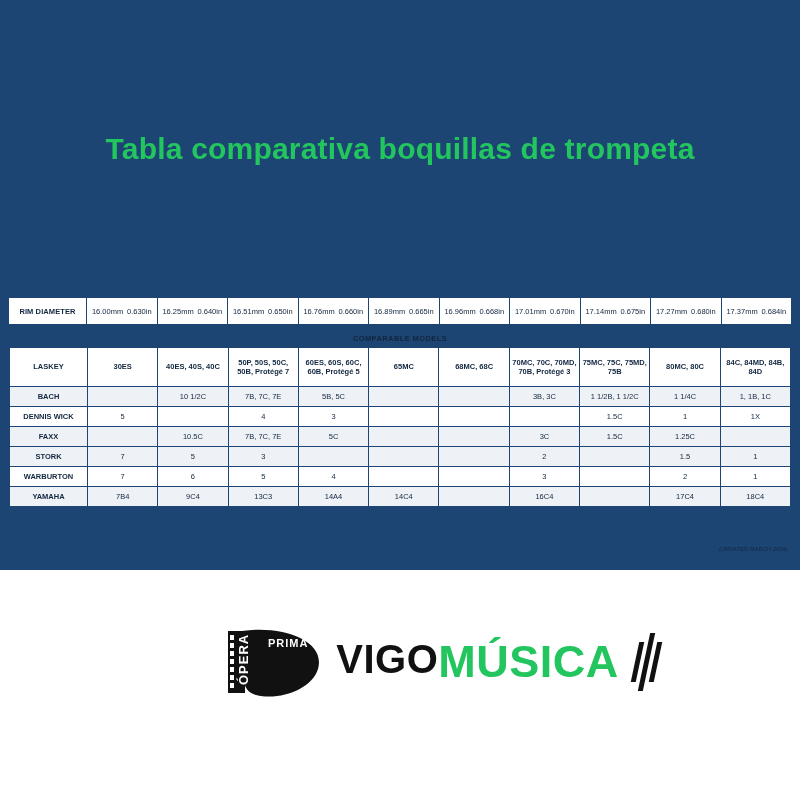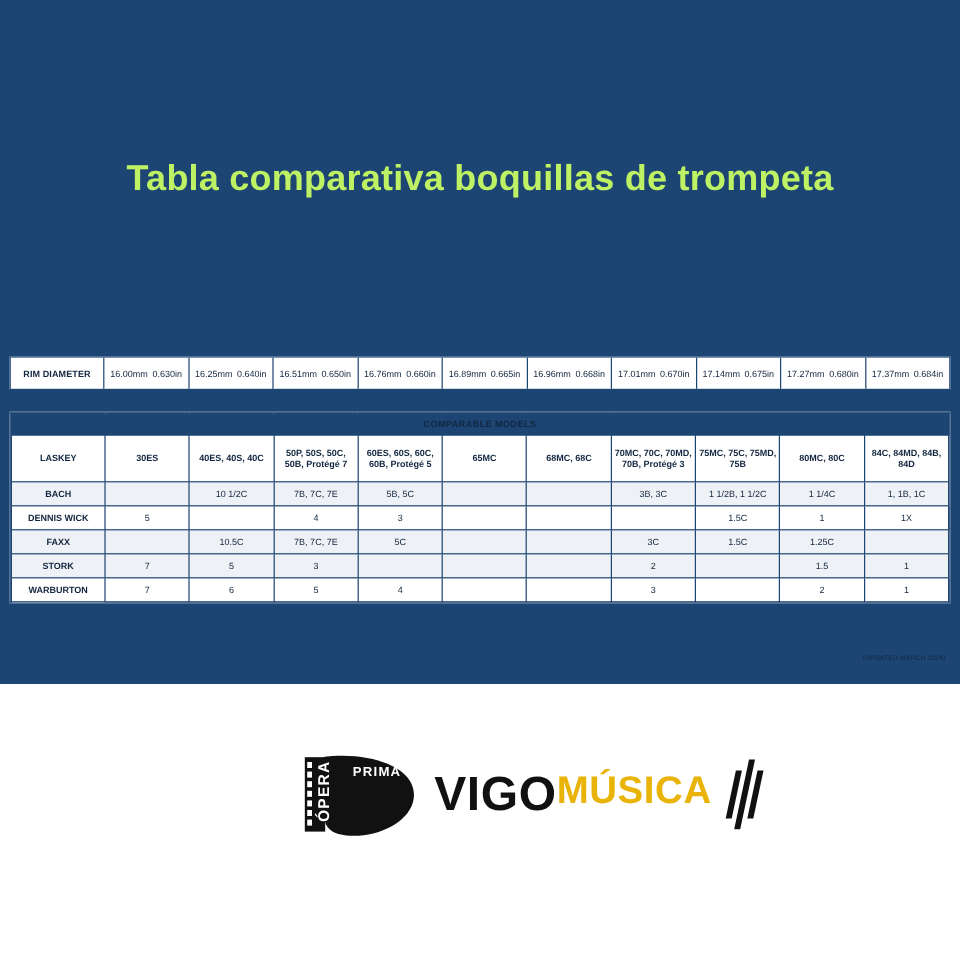--- a/index.html
+++ b/index.html
@@ -25,21 +25,21 @@
     top: 0;
     left: 0;
     width: 800px;
     height: 288px;
     background: #1d4573;
     display: flex;
     align-items: center;
     justify-content: center;
   }
   .main-title {
-    color: #bef264;
+    color: #22c55e;
     font-size: 30px;
     font-weight: bold;
     letter-spacing: 0.2px;
     text-align: center;
     margin-top: 10px;
   }
   
   .rim-strip {
     position: absolute;
     top: 297px;
@@ -74,21 +74,21 @@
     border-right: 1px solid #1d4573;
     box-sizing: border-box;
     padding: 0 3px;
   }
   .rim-cell:last-child { border-right: none; }
   .rim-cell span { white-space: nowrap; }
 
   
   .table-wrap {
     position: absolute;
-    top: 343px;
+    top: 328px;
     left: 8px;
     width: 784px;
     background: #ffffff;
     border: 1px solid #1d4573;
     box-sizing: border-box;
   }
   table.cmp {
     width: 100%;
     border-collapse: collapse;
     table-layout: fixed;
@@ -166,23 +166,23 @@
     display: flex;
     line-height: 0.92;
   }
   .logo-vigo {
     font-size: 40px;
     font-weight: bold;
     color: #111111;
     letter-spacing: 0.5px;
   }
   .logo-musica {
-    font-size: 32px;
-    font-weight: bold;
-    color: #eab308;
+    font-size: 45px;
+    font-weight: bold;
+    color: #22c55e;
     letter-spacing: 0.5px;
   }
   .logo-bars {
     display: flex;
     align-items: center;
     gap: 4px;
     margin-left: 6px;
     height: 74px;
   }
   .logo-bars i {
@@ -338,20 +338,33 @@
           <td>7</td>
           <td>6</td>
           <td>5</td>
           <td>4</td>
           <td></td>
           <td></td>
           <td>3</td>
           <td></td>
           <td>2</td>
           <td>1</td>
+        </tr>
+        <tr class="alt">
+          <td class="brand-cell">YAMAHA</td>
+          <td>7B4</td>
+          <td>9C4</td>
+          <td>13C3</td>
+          <td>14A4</td>
+          <td>14C4</td>
+          <td></td>
+          <td>16C4</td>
+          <td></td>
+          <td>17C4</td>
+          <td>18C4</td>
         </tr>
       </tbody>
     </table>
   </div>
 
   <div class="updated-note">(UPDATED MARCH 2024)</div>
 
   <div class="bottom-white"></div>
 
   <div class="logo-area">

